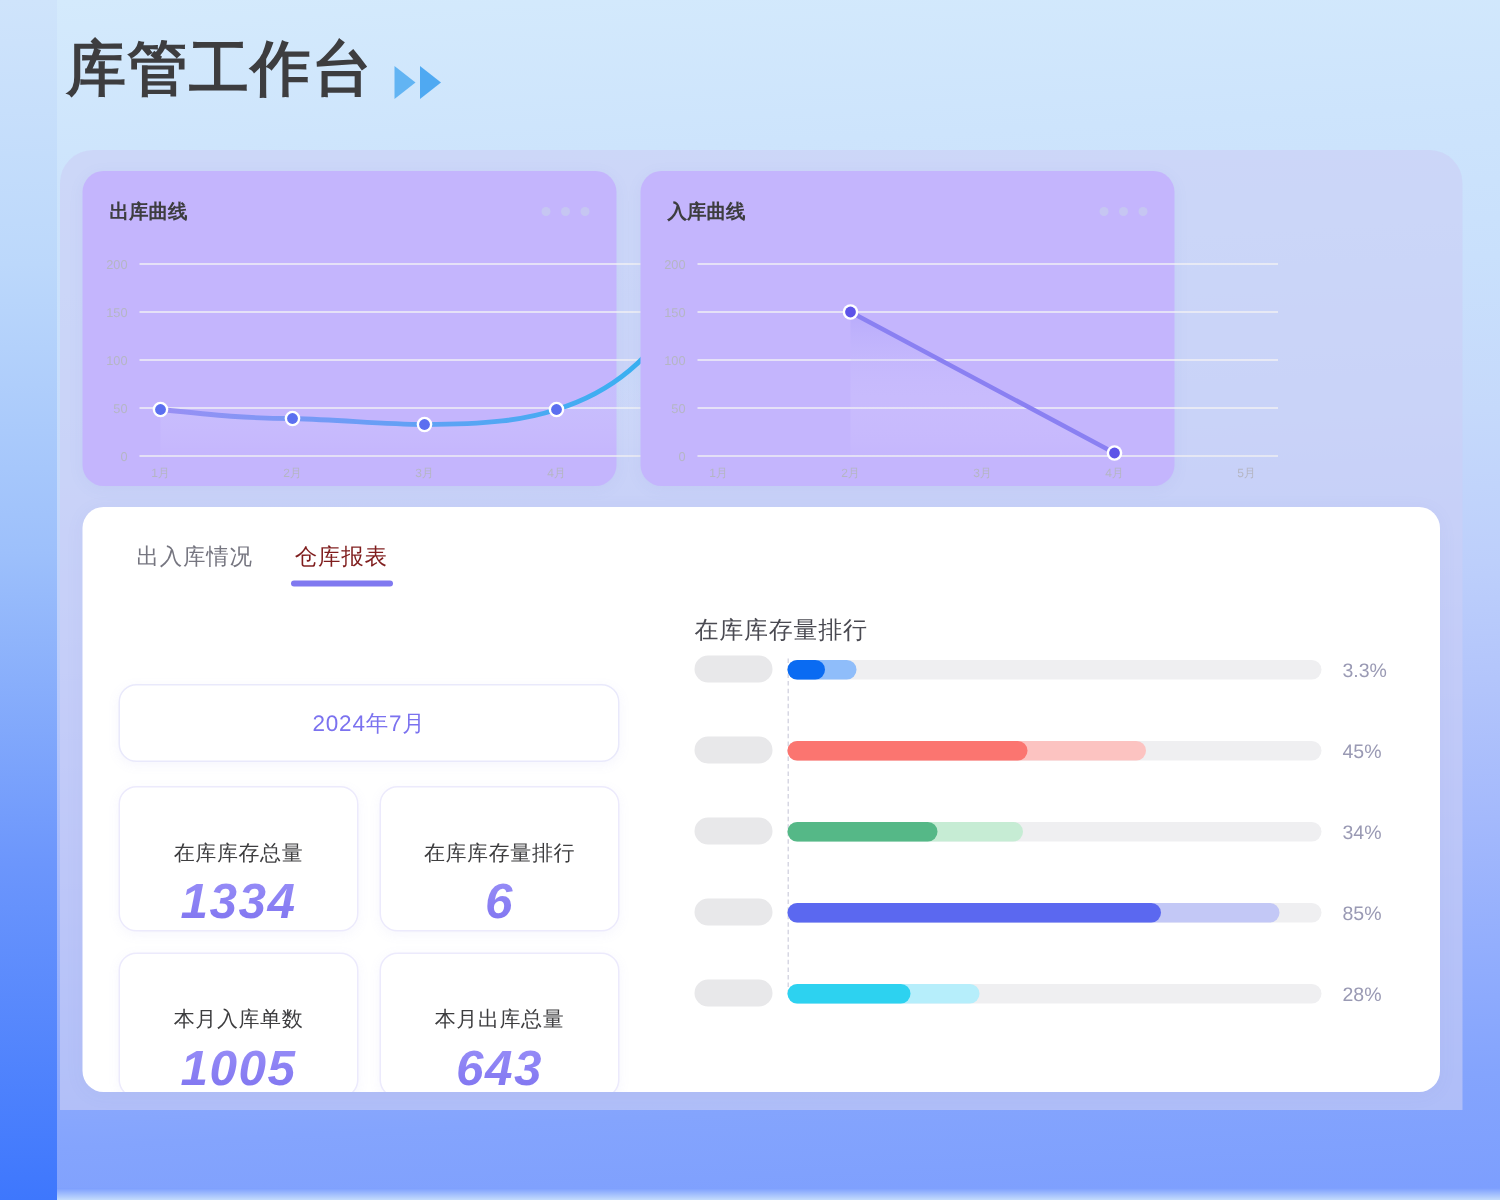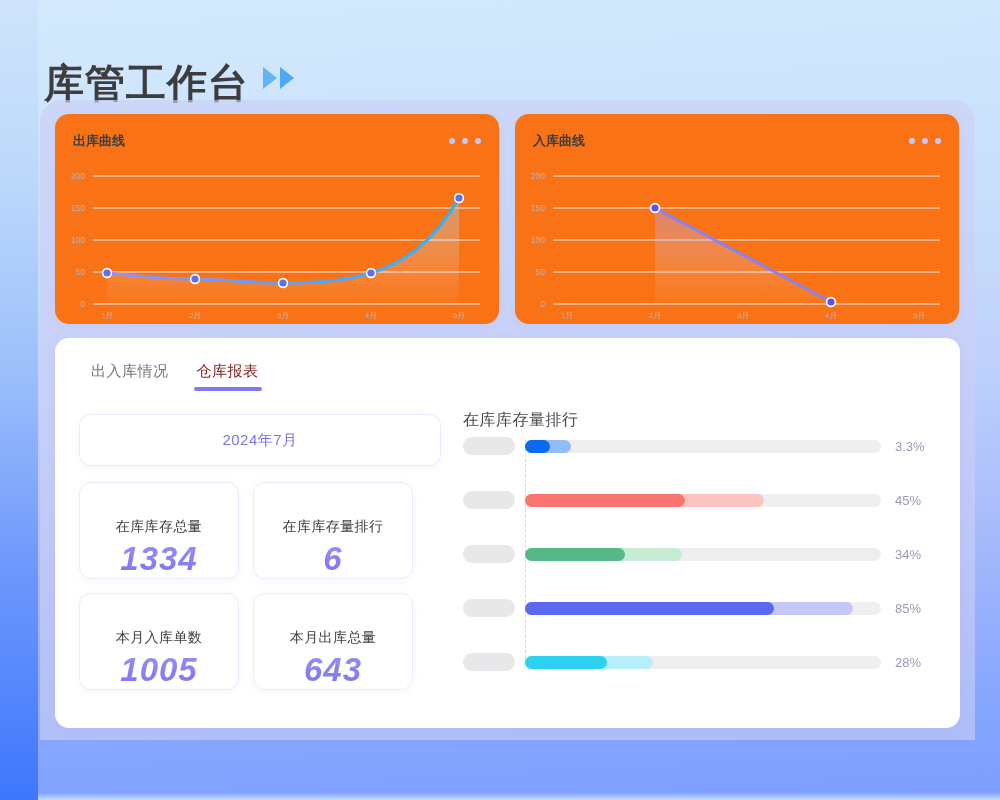--- a/index.html
+++ b/index.html
@@ -20,21 +20,21 @@
     background: linear-gradient(177deg, #d4eafc 0%, #cde4fc 14%, #c9e0fc 26%, #c5d9fb 38%, #bdcffb 50%, #b2c4fb 60%, #a4b9fc 70%, #93aefd 80%, #84a4fd 90%, #7c9efe 100%);
   }
   #bg-bottom-fade {
     position: absolute; left: 38px; bottom: 0; width: 962px; height: 8px;
     background: linear-gradient(180deg, rgba(124,158,254,1) 0%, rgba(196,220,252,1) 100%);
   }
 
   
   #header {
     position: absolute; left: 44px; top: 26px; display: flex;
-    align-items: flex-start; gap: 14px; margin-top: 37px;
+    align-items: flex-end; gap: 14px;
   }
   #page-title {
     font-size: 40px; font-weight: 700; color: #3d3d3f;
     letter-spacing: 1px; line-height: 1;
   }
   .arrow-pair { display: flex; align-items: center; gap: 3px; margin-top: 4px; }
   .arrow-tri {
     width: 0; height: 0;
     border-top: 11px solid transparent;
     border-bottom: 11px solid transparent;
@@ -51,21 +51,21 @@
     padding: 14px;
   }
 
   
   #charts-row {
     position: absolute; left: 55px; top: 114px;
     width: 905px; height: 210px;
     display: flex; gap: 16px;
   }
   .chart-card {
-    width: 444px; height: 210px; background: #f97316;
+    width: 356px; height: 210px; background: #c4b5fd;
     border-radius: 14px; position: relative;
     box-shadow: 0 2px 10px rgba(120,130,200,0.07);
   }
   .chart-head {
     position: absolute; left: 18px; top: 18px; right: 18px;
     display: flex; align-items: center; justify-content: space-between;
   }
   .chart-title { font-size: 13px; font-weight: 700; color: #3d3d3f; }
   .dots { display: flex; gap: 7px; align-items: center; }
   .dots i { width: 6px; height: 6px; border-radius: 50%; background: #c6c6f2; display: block; }
@@ -94,24 +94,25 @@
     content: ""; position: absolute; left: -3px; right: -3px; bottom: 0;
     height: 4px; border-radius: 3px; background: #8079f0;
   }
 
   
   #report-content { position: absolute; left: 0; top: 72px; width: 905px; height: 318px; }
 
   
   #stats-col { position: absolute; left: 24px; top: 4px; width: 340px; }
   #date-box {
-    width: 362px; height: 52px; background: #fff;
+    width: 334px; height: 52px; background: #fff;
     border: 1px solid #e9e9fb; border-radius: 12px;
     display: flex; align-items: center; justify-content: center;
     box-shadow: 0 2px 8px rgba(140,140,230,0.08);
+    margin-top: 42px;
   }
   #date-box span { font-size: 15px; color: #7b72ef; letter-spacing: .5px; }
   #stat-grid {
     margin-top: 16px; display: grid;
     grid-template-columns: 160px 160px; gap: 14px;
   }
   .stat-card {
     height: 97px; background: #fff; border: 1px solid #eceafc;
     border-radius: 12px; display: flex; flex-direction: column;
     align-items: center; justify-content: flex-end;

